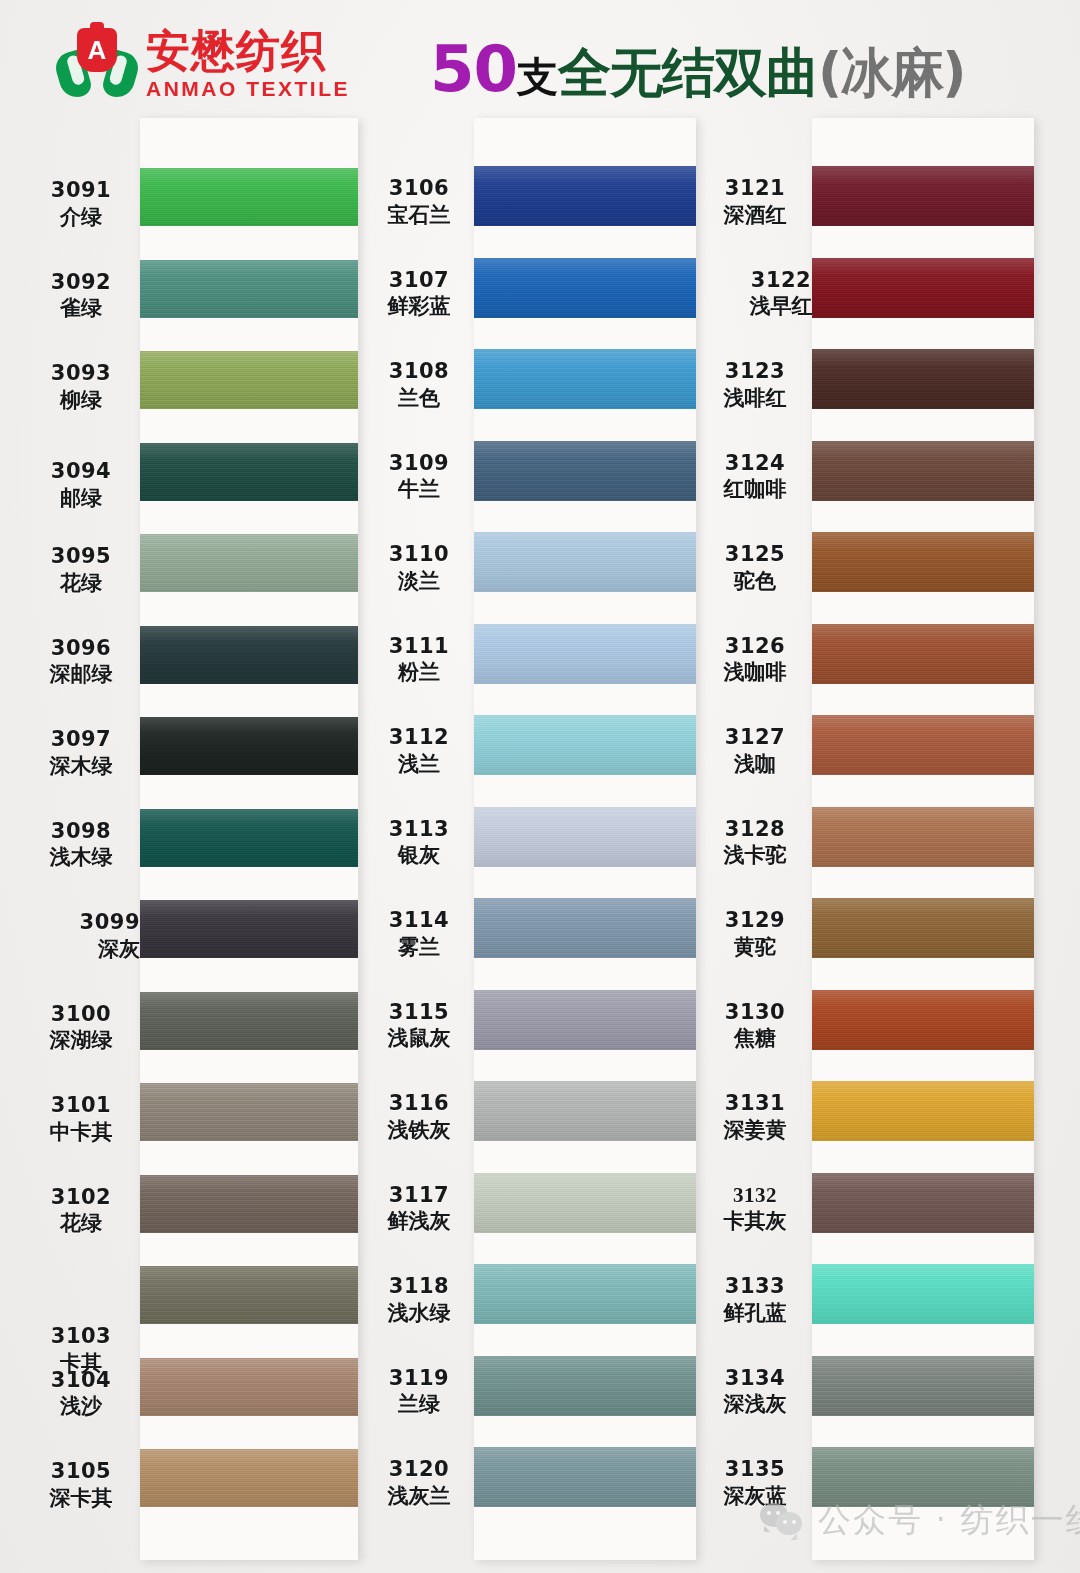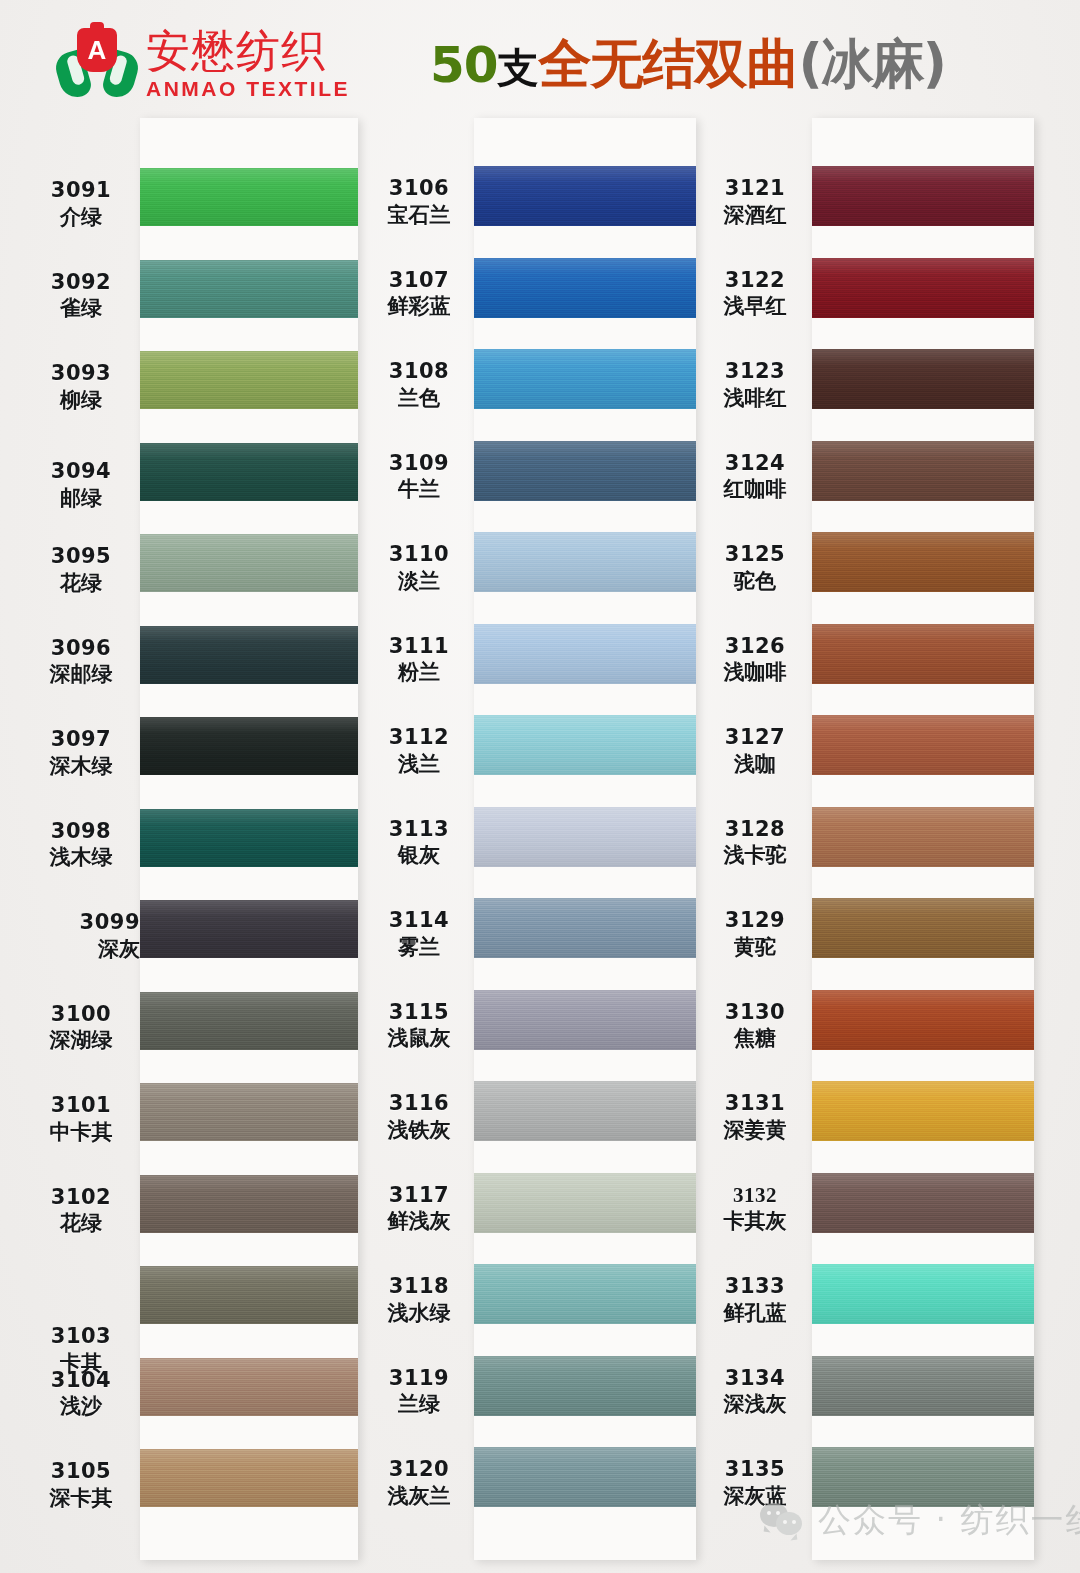--- a/index.html
+++ b/index.html
@@ -49,36 +49,36 @@
   .shield:before{
     content:"";position:absolute;top:-6px;left:13px;width:14px;height:8px;
     background:#e0222c;border-radius:4px 4px 0 0;
   }
   .shield-a{
     color:#fff;font-weight:bold;font-size:26px;line-height:1;
     font-family:"Liberation Sans",sans-serif;
   }
   .brand-text{display:flex;flex-direction:column;line-height:1;}
   .brand-cn{
-    font-size:44px;font-weight:normal;color:#e2252c;letter-spacing:1px;
+    font-size:44px;font-weight:bold;color:#e2252c;letter-spacing:1px;
     font-family:"DejaVu Sans","Liberation Sans",sans-serif;
   }
   .brand-en{
     font-size:21px;font-weight:bold;color:#e2252c;letter-spacing:2.5px;
     margin-top:5px;
   }
 
   .title{
     position:absolute;left:430px;top:36px;
     font-size:53px;font-weight:bold;line-height:1.05;white-space:nowrap;
     font-family:"DejaVu Sans","Liberation Sans",sans-serif;
   }
-  .t-count{color:#4d7c0f;font-size:50px;letter-spacing:-1px;}
+  .t-count{color:#a21caf;font-size:64px;letter-spacing:-1px;}
   .t-unit{color:#111;font-size:41px;}
-  .t-red{color:#c2410c;letter-spacing:-1px;}
+  .t-red{color:#14532d;letter-spacing:-1px;}
   .t-green{color:#737373;letter-spacing:-2px;}
 
   
   .board{position:absolute;left:0;top:118px;width:1080px;height:1455px;}
 
   .col{
     position:absolute;top:0;
     background:#fbfaf9;
     box-shadow:3px 2px 9px rgba(0,0,0,.12);
   }
@@ -492,21 +492,21 @@
         <span class="name">兰绿</span>
       </div>
       <div class="label lab2" style="top: 1339px;">
         <span class="code">3120</span>
         <span class="name">浅灰兰</span>
       </div>
       <div class="label lab3" style="top: 58px;">
         <span class="code">3121</span>
         <span class="name">深酒红</span>
       </div>
-      <div class="label lab3" style="top: 149.5px;">
+      <div class="label lab3" style="top: 149.5px; margin-left: 26px;">
         <span class="code">3122</span>
         <span class="name">浅早红</span>
       </div>
       <div class="label lab3" style="top: 241px;">
         <span class="code">3123</span>
         <span class="name">浅啡红</span>
       </div>
       <div class="label lab3" style="top: 332.5px;">
         <span class="code">3124</span>
         <span class="name">红咖啡</span>

